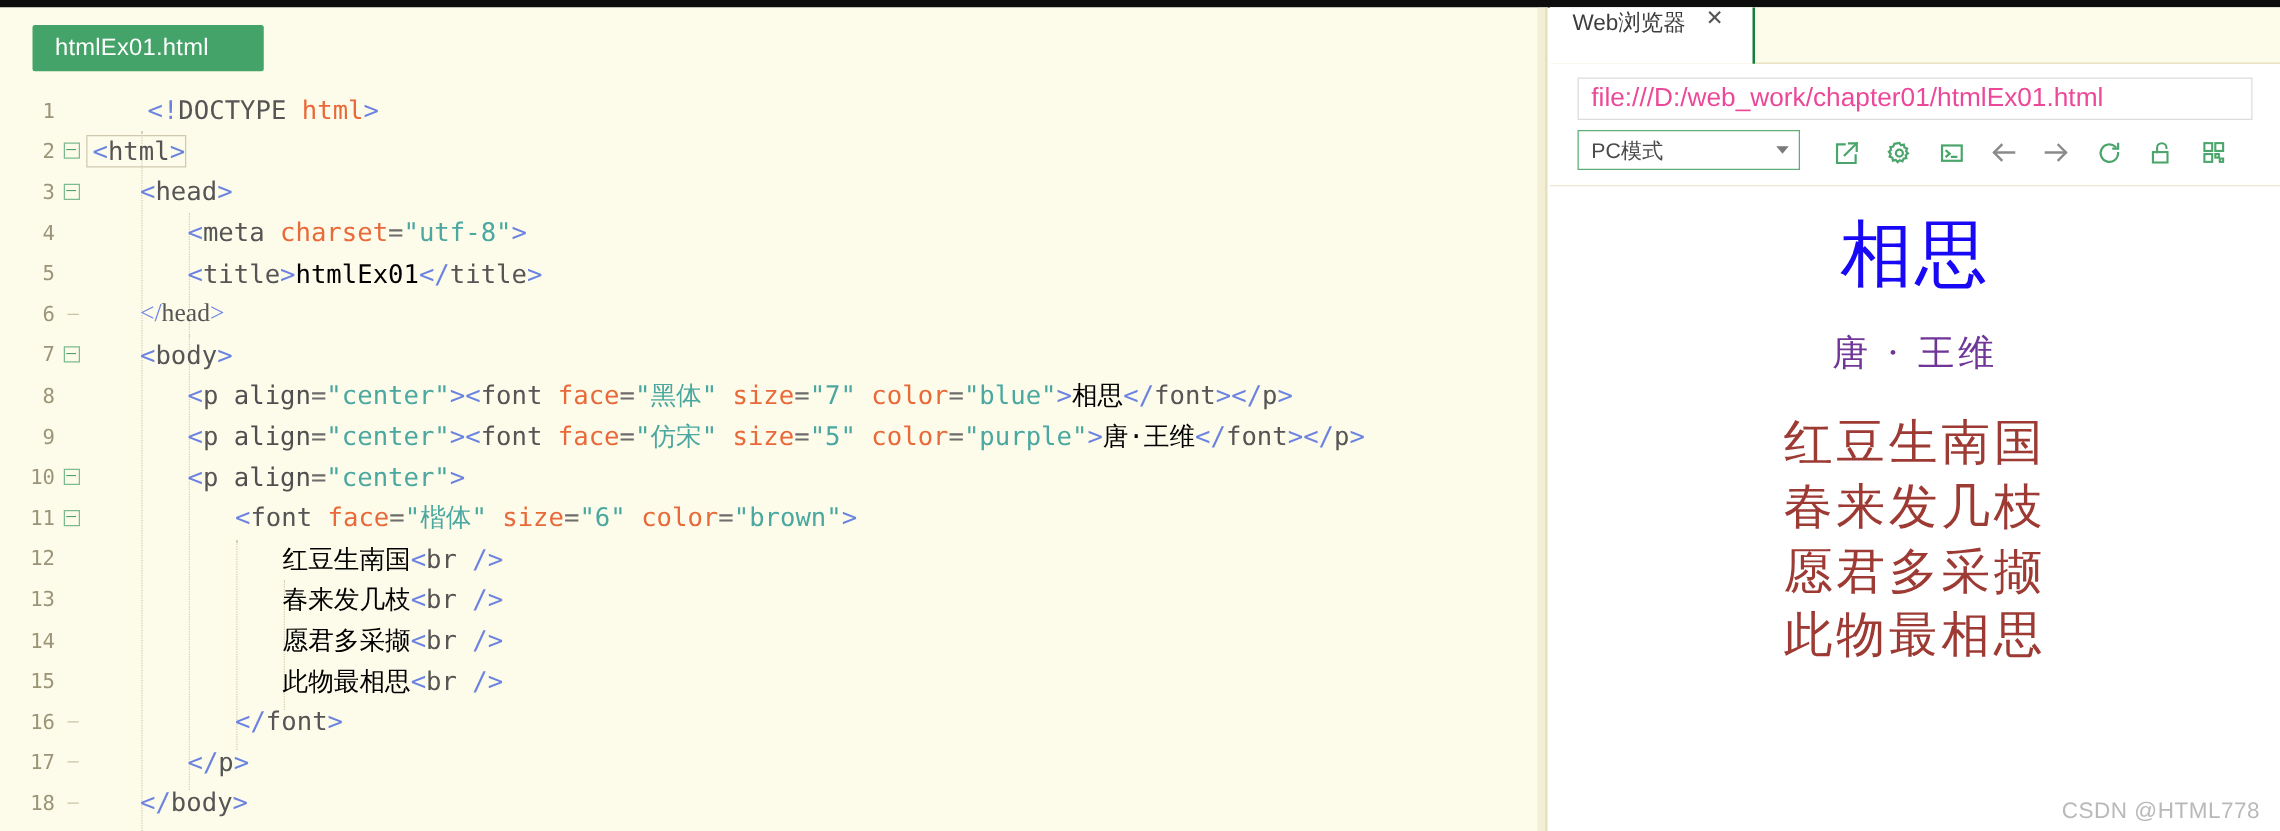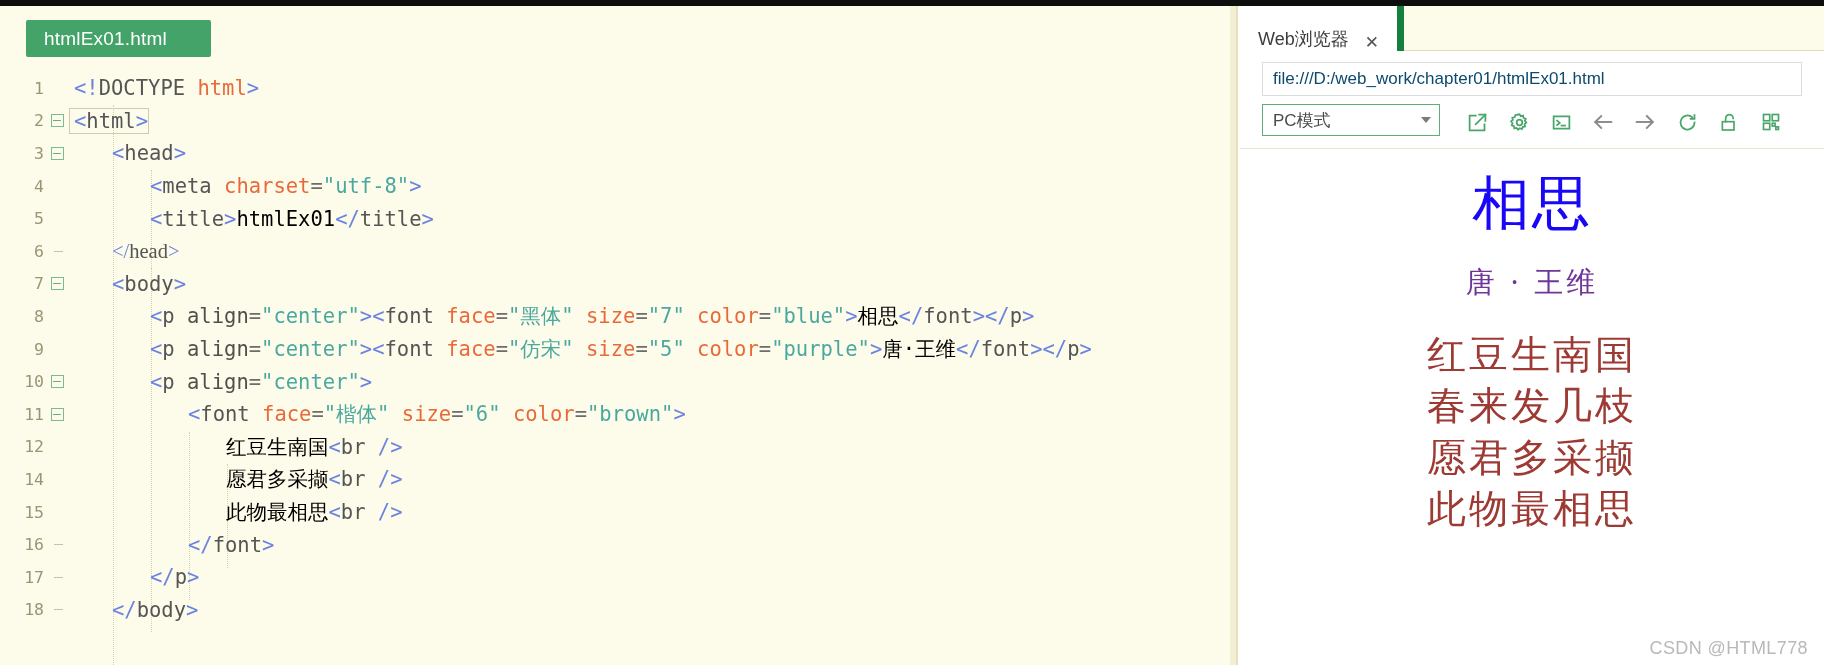--- a/index.html
+++ b/index.html
@@ -109,34 +109,34 @@
   }
   .browser-tabbar {
     position: absolute; left: 0; top: 0; width: 584px; height: 45px;
     background: #fdfbe9;
     border-bottom: 1px solid #e3dcba;
   }
   .browser-tab {
     position: absolute; left: 0; top: 0;
     height: 45px; min-width: 164px;
     background: #ffffff;
-    border-right: 7px solid #15803d;
-    display: flex; align-items: flex-end;
+    border-right: 2px solid #15803d;
+    display: flex; align-items: flex-start;
     padding: 0 14px 0 18px; gap: 16px;
   }
   .browser-tab-label { font-size: 18px; color: #3d3d3d; white-space: nowrap; }
   .tab-close { font-size: 17px; color: #555; line-height: 1; cursor: default; }
 
   .url-bar {
     position: absolute; left: 22px; top: 56px;
     width: 540px; height: 34px;
     border: 1px solid #dcdcdc; background: #ffffff;
     display: flex; align-items: center; padding: 0 10px;
   }
-  .url-text { font-size: 17px; color: #0c4a6e; white-space: nowrap; }
+  .url-text { font-size: 21px; color: #ec4899; white-space: nowrap; }
 
   .tool-row {
     position: absolute; left: 22px; top: 98px;
     width: 540px; height: 36px;
     display: flex; gap: 0;
   }
   .mode-select {
     width: 178px; height: 32px;
     border: 1px solid #5fae78; background: #ffffff;
     display: flex; align-items: center; justify-content: space-between;
@@ -198,32 +198,33 @@
 
     <div class="code-area">
       <div class="guides" id="guides">
           <div class="guide" style="left: 113px; top: 33px; height: 560px;"></div>
           <div class="guide" style="left: 151px; top: 98px; height: 100px;"></div>
           <div class="guide" style="left: 151px; top: 196px; height: 364px;"></div>
           <div class="guide" style="left: 189px; top: 360px; height: 168px;"></div>
           <div class="guide" style="left: 227px; top: 392px; height: 104px;"></div>
         </div>
       <div id="code-rows">
-          <div class="code-row"><span class="gutter-num">1</span><span class="fold"></span><span class="code-text" style="padding-left: 4px;"><span class="tk-punct">&lt;!</span><span class="tk-tag">DOCTYPE </span><span class="tk-attr">html</span><span class="tk-punct">&gt;</span></span></div>
+          <div class="code-row"><span class="gutter-num">1</span><span class="fold"></span><span class="code-text" style="padding-left: 4px; margin-left: 44px;"><span class="tk-punct">&lt;!</span><span class="tk-tag">DOCTYPE </span><span class="tk-attr">html</span><span class="tk-punct">&gt;</span></span></div>
           <div class="code-row"><span class="gutter-num">2</span><span class="fold"><span class="fold-box"></span></span><span class="code-text tk-box" style="padding-left: 4px;"><span class="tk-punct">&lt;</span><span class="tk-tag">html</span><span class="tk-punct">&gt;</span></span></div>
           <div class="code-row"><span class="gutter-num">3</span><span class="fold"><span class="fold-box"></span></span><span class="code-text" style="padding-left: 42px;"><span class="tk-punct">&lt;</span><span class="tk-tag">head</span><span class="tk-punct">&gt;</span></span></div>
           <div class="code-row"><span class="gutter-num">4</span><span class="fold"></span><span class="code-text" style="padding-left: 80px;"><span class="tk-punct">&lt;</span><span class="tk-tag">meta </span><span class="tk-attr">charset</span><span class="tk-eq">=</span><span class="tk-val">"utf-8"</span><span class="tk-punct">&gt;</span></span></div>
           <div class="code-row"><span class="gutter-num">5</span><span class="fold"></span><span class="code-text" style="padding-left: 80px;"><span class="tk-punct">&lt;</span><span class="tk-tag">title</span><span class="tk-punct">&gt;</span><span class="tk-txt">htmlEx01</span><span class="tk-punct">&lt;/</span><span class="tk-tag">title</span><span class="tk-punct">&gt;</span></span></div>
           <div class="code-row"><span class="gutter-num">6</span><span class="fold"><span class="fold-tick"></span></span><span class="code-text" style="padding-left: 42px; font-family: Liberation Serif, serif;"><span class="tk-punct">&lt;/</span><span class="tk-tag">head</span><span class="tk-punct">&gt;</span></span></div>
           <div class="code-row"><span class="gutter-num">7</span><span class="fold"><span class="fold-box"></span></span><span class="code-text" style="padding-left: 42px;"><span class="tk-punct">&lt;</span><span class="tk-tag">body</span><span class="tk-punct">&gt;</span></span></div>
           <div class="code-row"><span class="gutter-num">8</span><span class="fold"></span><span class="code-text" style="padding-left: 80px;"><span class="tk-punct">&lt;</span><span class="tk-tag">p </span><span class="tk-dark">align</span><span class="tk-eq">=</span><span class="tk-val">"center"</span><span class="tk-punct">&gt;</span><span class="tk-punct">&lt;</span><span class="tk-tag">font </span><span class="tk-attr">face</span><span class="tk-eq">=</span><span class="tk-val">"黑体"</span><span class="tk-txt"> </span><span class="tk-attr">size</span><span class="tk-eq">=</span><span class="tk-val">"7"</span><span class="tk-txt"> </span><span class="tk-attr">color</span><span class="tk-eq">=</span><span class="tk-val">"blue"</span><span class="tk-punct">&gt;</span><span class="tk-txt">相思</span><span class="tk-punct">&lt;/</span><span class="tk-tag">font</span><span class="tk-punct">&gt;</span><span class="tk-punct">&lt;/</span><span class="tk-tag">p</span><span class="tk-punct">&gt;</span></span></div>
           <div class="code-row"><span class="gutter-num">9</span><span class="fold"></span><span class="code-text" style="padding-left: 80px;"><span class="tk-punct">&lt;</span><span class="tk-tag">p </span><span class="tk-dark">align</span><span class="tk-eq">=</span><span class="tk-val">"center"</span><span class="tk-punct">&gt;</span><span class="tk-punct">&lt;</span><span class="tk-tag">font </span><span class="tk-attr">face</span><span class="tk-eq">=</span><span class="tk-val">"仿宋"</span><span class="tk-txt"> </span><span class="tk-attr">size</span><span class="tk-eq">=</span><span class="tk-val">"5"</span><span class="tk-txt"> </span><span class="tk-attr">color</span><span class="tk-eq">=</span><span class="tk-val">"purple"</span><span class="tk-punct">&gt;</span><span class="tk-txt">唐·王维</span><span class="tk-punct">&lt;/</span><span class="tk-tag">font</span><span class="tk-punct">&gt;</span><span class="tk-punct">&lt;/</span><span class="tk-tag">p</span><span class="tk-punct">&gt;</span></span></div>
           <div class="code-row"><span class="gutter-num">10</span><span class="fold"><span class="fold-box"></span></span><span class="code-text" style="padding-left: 80px;"><span class="tk-punct">&lt;</span><span class="tk-tag">p </span><span class="tk-dark">align</span><span class="tk-eq">=</span><span class="tk-val">"center"</span><span class="tk-punct">&gt;</span></span></div>
           <div class="code-row"><span class="gutter-num">11</span><span class="fold"><span class="fold-box"></span></span><span class="code-text" style="padding-left: 118px;"><span class="tk-punct">&lt;</span><span class="tk-tag">font </span><span class="tk-attr">face</span><span class="tk-eq">=</span><span class="tk-val">"楷体"</span><span class="tk-txt"> </span><span class="tk-attr">size</span><span class="tk-eq">=</span><span class="tk-val">"6"</span><span class="tk-txt"> </span><span class="tk-attr">color</span><span class="tk-eq">=</span><span class="tk-val">"brown"</span><span class="tk-punct">&gt;</span></span></div>
           <div class="code-row"><span class="gutter-num">12</span><span class="fold"></span><span class="code-text" style="padding-left: 156px;"><span class="tk-txt">红豆生南国</span><span class="tk-punct">&lt;</span><span class="tk-tag">br</span><span class="tk-punct"> /&gt;</span></span></div>
+          <div class="code-row"><span class="gutter-num">13</span><span class="fold"></span><span class="code-text" style="padding-left: 156px;"><span class="tk-txt">春来发几枝</span><span class="tk-punct">&lt;</span><span class="tk-tag">br</span><span class="tk-punct"> /&gt;</span></span></div>
           <div class="code-row"><span class="gutter-num">14</span><span class="fold"></span><span class="code-text" style="padding-left: 156px;"><span class="tk-txt">愿君多采撷</span><span class="tk-punct">&lt;</span><span class="tk-tag">br</span><span class="tk-punct"> /&gt;</span></span></div>
           <div class="code-row"><span class="gutter-num">15</span><span class="fold"></span><span class="code-text" style="padding-left: 156px;"><span class="tk-txt">此物最相思</span><span class="tk-punct">&lt;</span><span class="tk-tag">br</span><span class="tk-punct"> /&gt;</span></span></div>
           <div class="code-row"><span class="gutter-num">16</span><span class="fold"><span class="fold-tick"></span></span><span class="code-text" style="padding-left: 118px;"><span class="tk-punct">&lt;/</span><span class="tk-tag">font</span><span class="tk-punct">&gt;</span></span></div>
           <div class="code-row"><span class="gutter-num">17</span><span class="fold"><span class="fold-tick"></span></span><span class="code-text" style="padding-left: 80px;"><span class="tk-punct">&lt;/</span><span class="tk-tag">p</span><span class="tk-punct">&gt;</span></span></div>
           <div class="code-row"><span class="gutter-num">18</span><span class="fold"><span class="fold-tick"></span></span><span class="code-text" style="padding-left: 42px;"><span class="tk-punct">&lt;/</span><span class="tk-tag">body</span><span class="tk-punct">&gt;</span></span></div>
         </div>
     </div>
 
     <div class="editor-scroll-edge"></div>
   </div>

